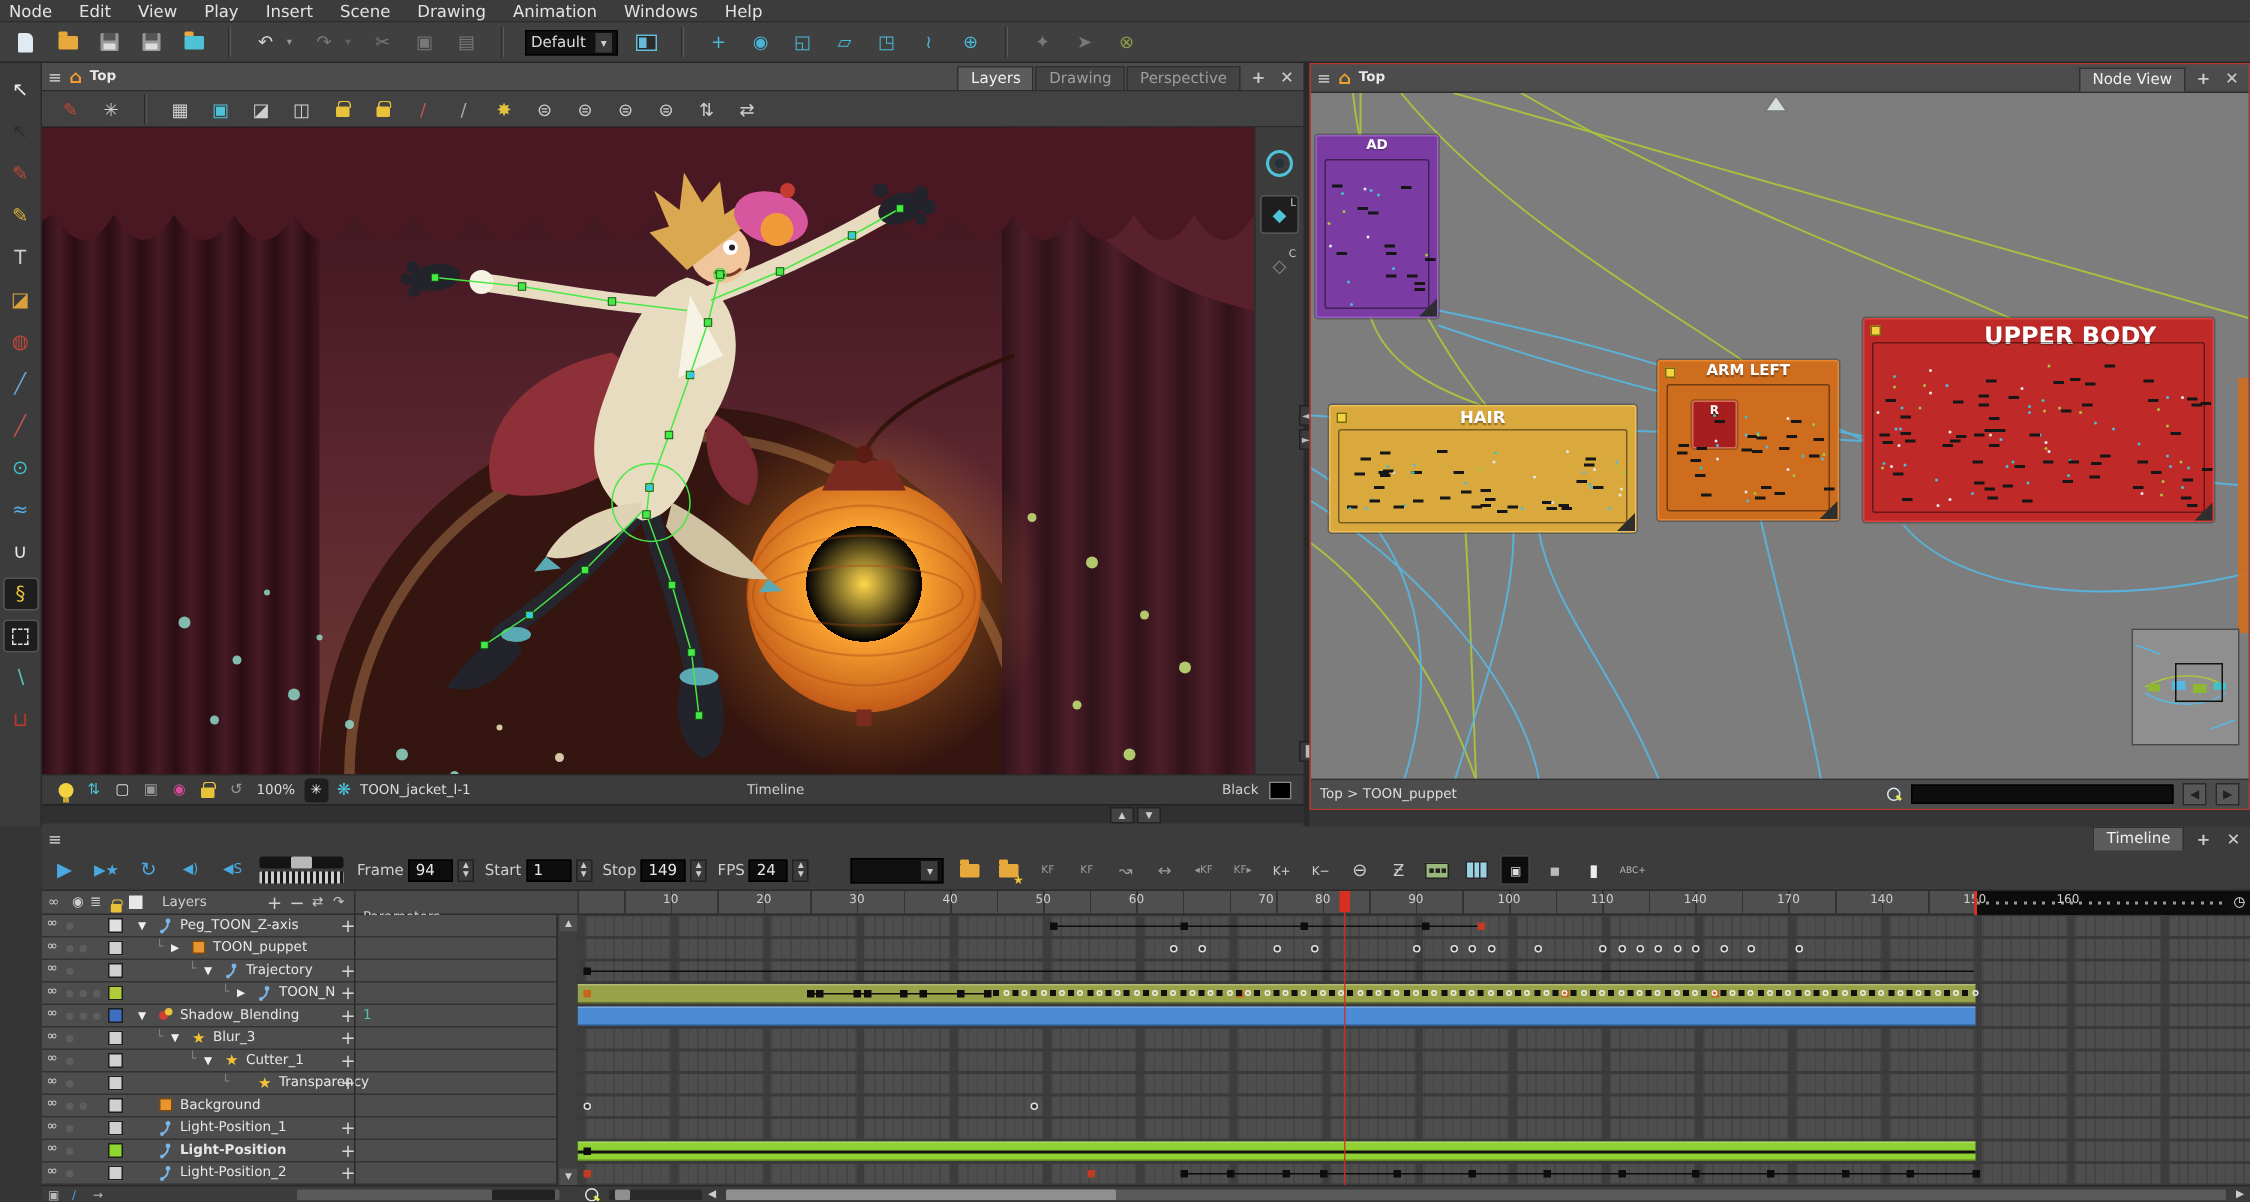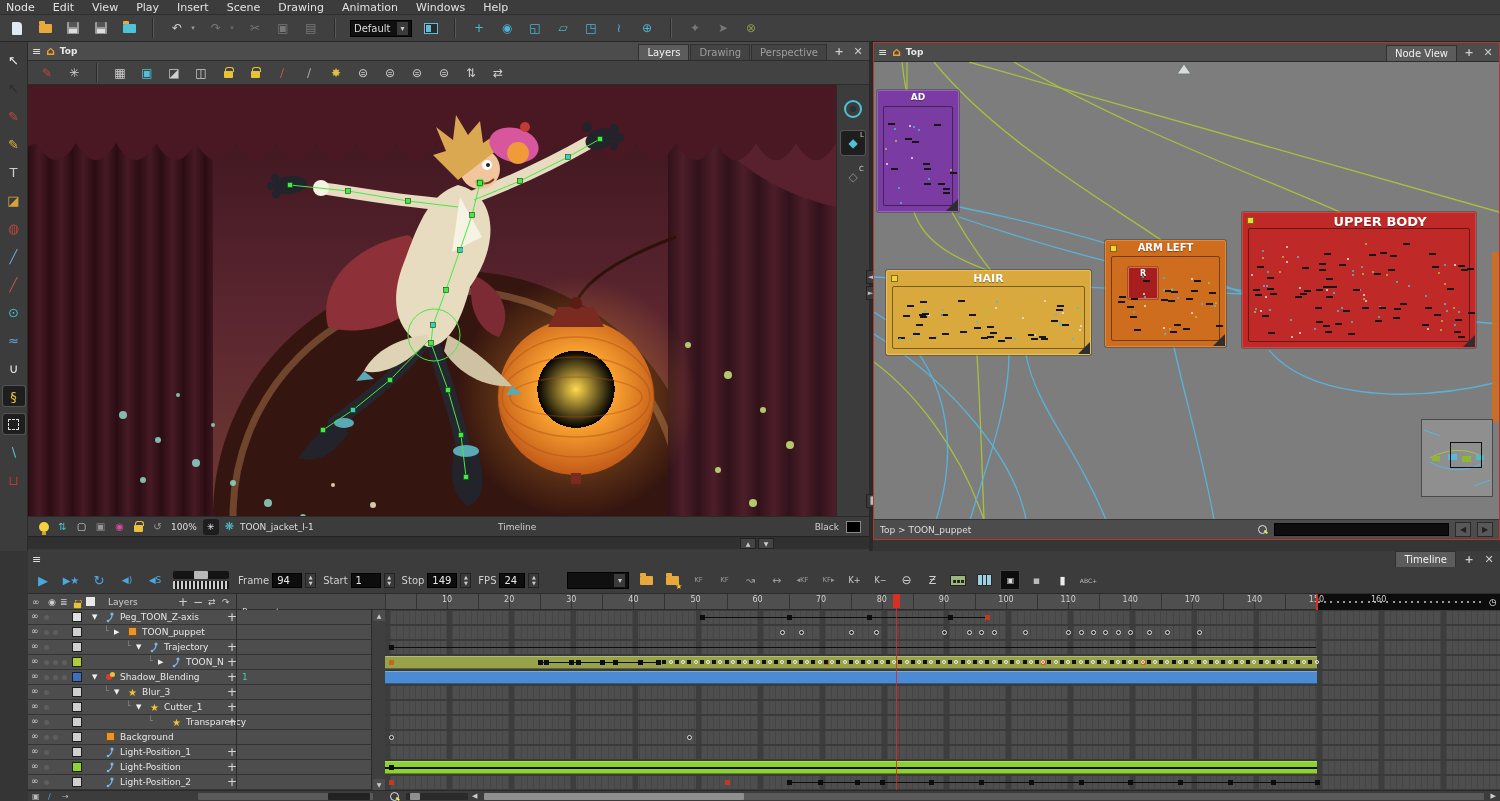--- a/index.html
+++ b/index.html
@@ -657,21 +657,21 @@
             <div class="nodebar" style="left: 27.9616px; top: 87.7481px;"></div>
             <div class="nodedot" style="left: 71.0388px; top: 55.7415px; background: rgb(87, 184, 226);"></div>
             <div class="nodebar" style="left: 24.8457px; top: 56.5712px;"></div>
             <div class="nodedot" style="left: 38.3999px; top: 63.6503px; background: rgb(232, 232, 232);"></div>
             <div class="nodebar" style="left: 67.5472px; top: 82.8528px;"></div>
             <div class="nodedot" style="left: 65.0863px; top: 48.4512px; background: rgb(169, 196, 61);"></div>
             <div class="nodebar" style="left: 79.8942px; top: 56.5538px;"></div>
             <div class="nodedot" style="left: 57.0509px; top: 36.0426px; background: rgb(63, 194, 201);"></div>
           </div>
           <div class="ngroup" style="left: 368px; top: 150px; width: 234px; height: 136px; background: rgb(191, 42, 40); border: 1px solid rgb(216, 67, 64);">
-            <span class="ntitle" style="font-size: 13px; margin-left: 42px;">UPPER BODY</span>
+            <span class="ntitle" style="font-size: 16px; margin-left: 42px;">UPPER BODY</span>
             <span class="nicon"></span>
             <div class="ninner"></div>
             <span class="ncorner"></span>
             <div class="nodebar" style="left: 131.599px; top: 107.408px;"></div>
             <div class="nodedot" style="left: 46.6382px; top: 105.837px; background: rgb(87, 184, 226);"></div>
             <div class="nodebar" style="left: 96.159px; top: 51.2399px;"></div>
             <div class="nodedot" style="left: 17.2169px; top: 96.6759px; background: rgb(232, 232, 232);"></div>
             <div class="nodebar" style="left: 118.595px; top: 94.3146px;"></div>
             <div class="nodedot" style="left: 121.78px; top: 30.0717px; background: rgb(169, 196, 61);"></div>
             <div class="nodebar" style="left: 19.3582px; top: 102.281px;"></div>
@@ -1030,21 +1030,21 @@
           </div>
           <div class="lrow">
             <span class="cc">∞</span>
             <span class="ldot" style="left: 16px;"></span>
             <span class="swatch" style="background: rgb(142, 213, 46);"></span>
             <span class="lic" style="left: 78px;"><svg class="peg-svg" width="10" height="11">
                 <path d="M2 9 Q6 7 6 3" stroke="#7ab6e8" stroke-width="1.3" fill="none"></path>
                 <circle cx="6" cy="2" r="1.6" fill="#7ab6e8"></circle>
                 <circle cx="2" cy="9" r="1.3" fill="#7ab6e8"></circle>
               </svg></span>
-            <span class="lname" style="left: 92px;">Light-Position</span>
+            <span class="lname" style="left: 92px; font-weight: bold;">Light-Position</span>
             <span class="plus">+</span>
           </div>
           <div class="lrow">
             <span class="cc">∞</span>
             <span class="ldot" style="left: 16px;"></span>
             <span class="swatch" style="background: rgb(208, 208, 208);"></span>
             <span class="lic" style="left: 78px;"><svg class="peg-svg" width="10" height="11">
                 <path d="M2 9 Q6 7 6 3" stroke="#7ab6e8" stroke-width="1.3" fill="none"></path>
                 <circle cx="6" cy="2" r="1.6" fill="#7ab6e8"></circle>
                 <circle cx="2" cy="9" r="1.3" fill="#7ab6e8"></circle>
@@ -1062,21 +1062,21 @@
 
     <div id="tracks">
       <div id="ruler">
           <div id="ruler-dark" style="left: 933.363px; right: 0px;"></div>
           <span class="rlabel" style="left: 62.1px;">10</span>
           <span class="rlabel" style="left: 124.2px;">20</span>
           <span class="rlabel" style="left: 186.3px;">30</span>
           <span class="rlabel" style="left: 248.4px;">40</span>
           <span class="rlabel" style="left: 310.5px;">50</span>
           <span class="rlabel" style="left: 372.6px;">60</span>
-          <span class="rlabel" style="left: 436px;">70</span>
+          <span class="rlabel" style="left: 459px;">70</span>
           <span class="rlabel" style="left: 496.8px;">80</span>
           <span class="rlabel" style="left: 558.9px;">90</span>
           <span class="rlabel" style="left: 621px;">100</span>
           <span class="rlabel" style="left: 683.1px;">110</span>
           <span class="rlabel" style="left: 745.2px;">140</span>
           <span class="rlabel" style="left: 807.3px;">170</span>
           <span class="rlabel" style="left: 869.4px;">140</span>
           <span class="rlabel" style="left: 931.5px;">150</span>
           <span class="rlabel" style="left: 993.6px;">160</span>
           <span class="rlabel" style="left: 1117px;">170</span>

